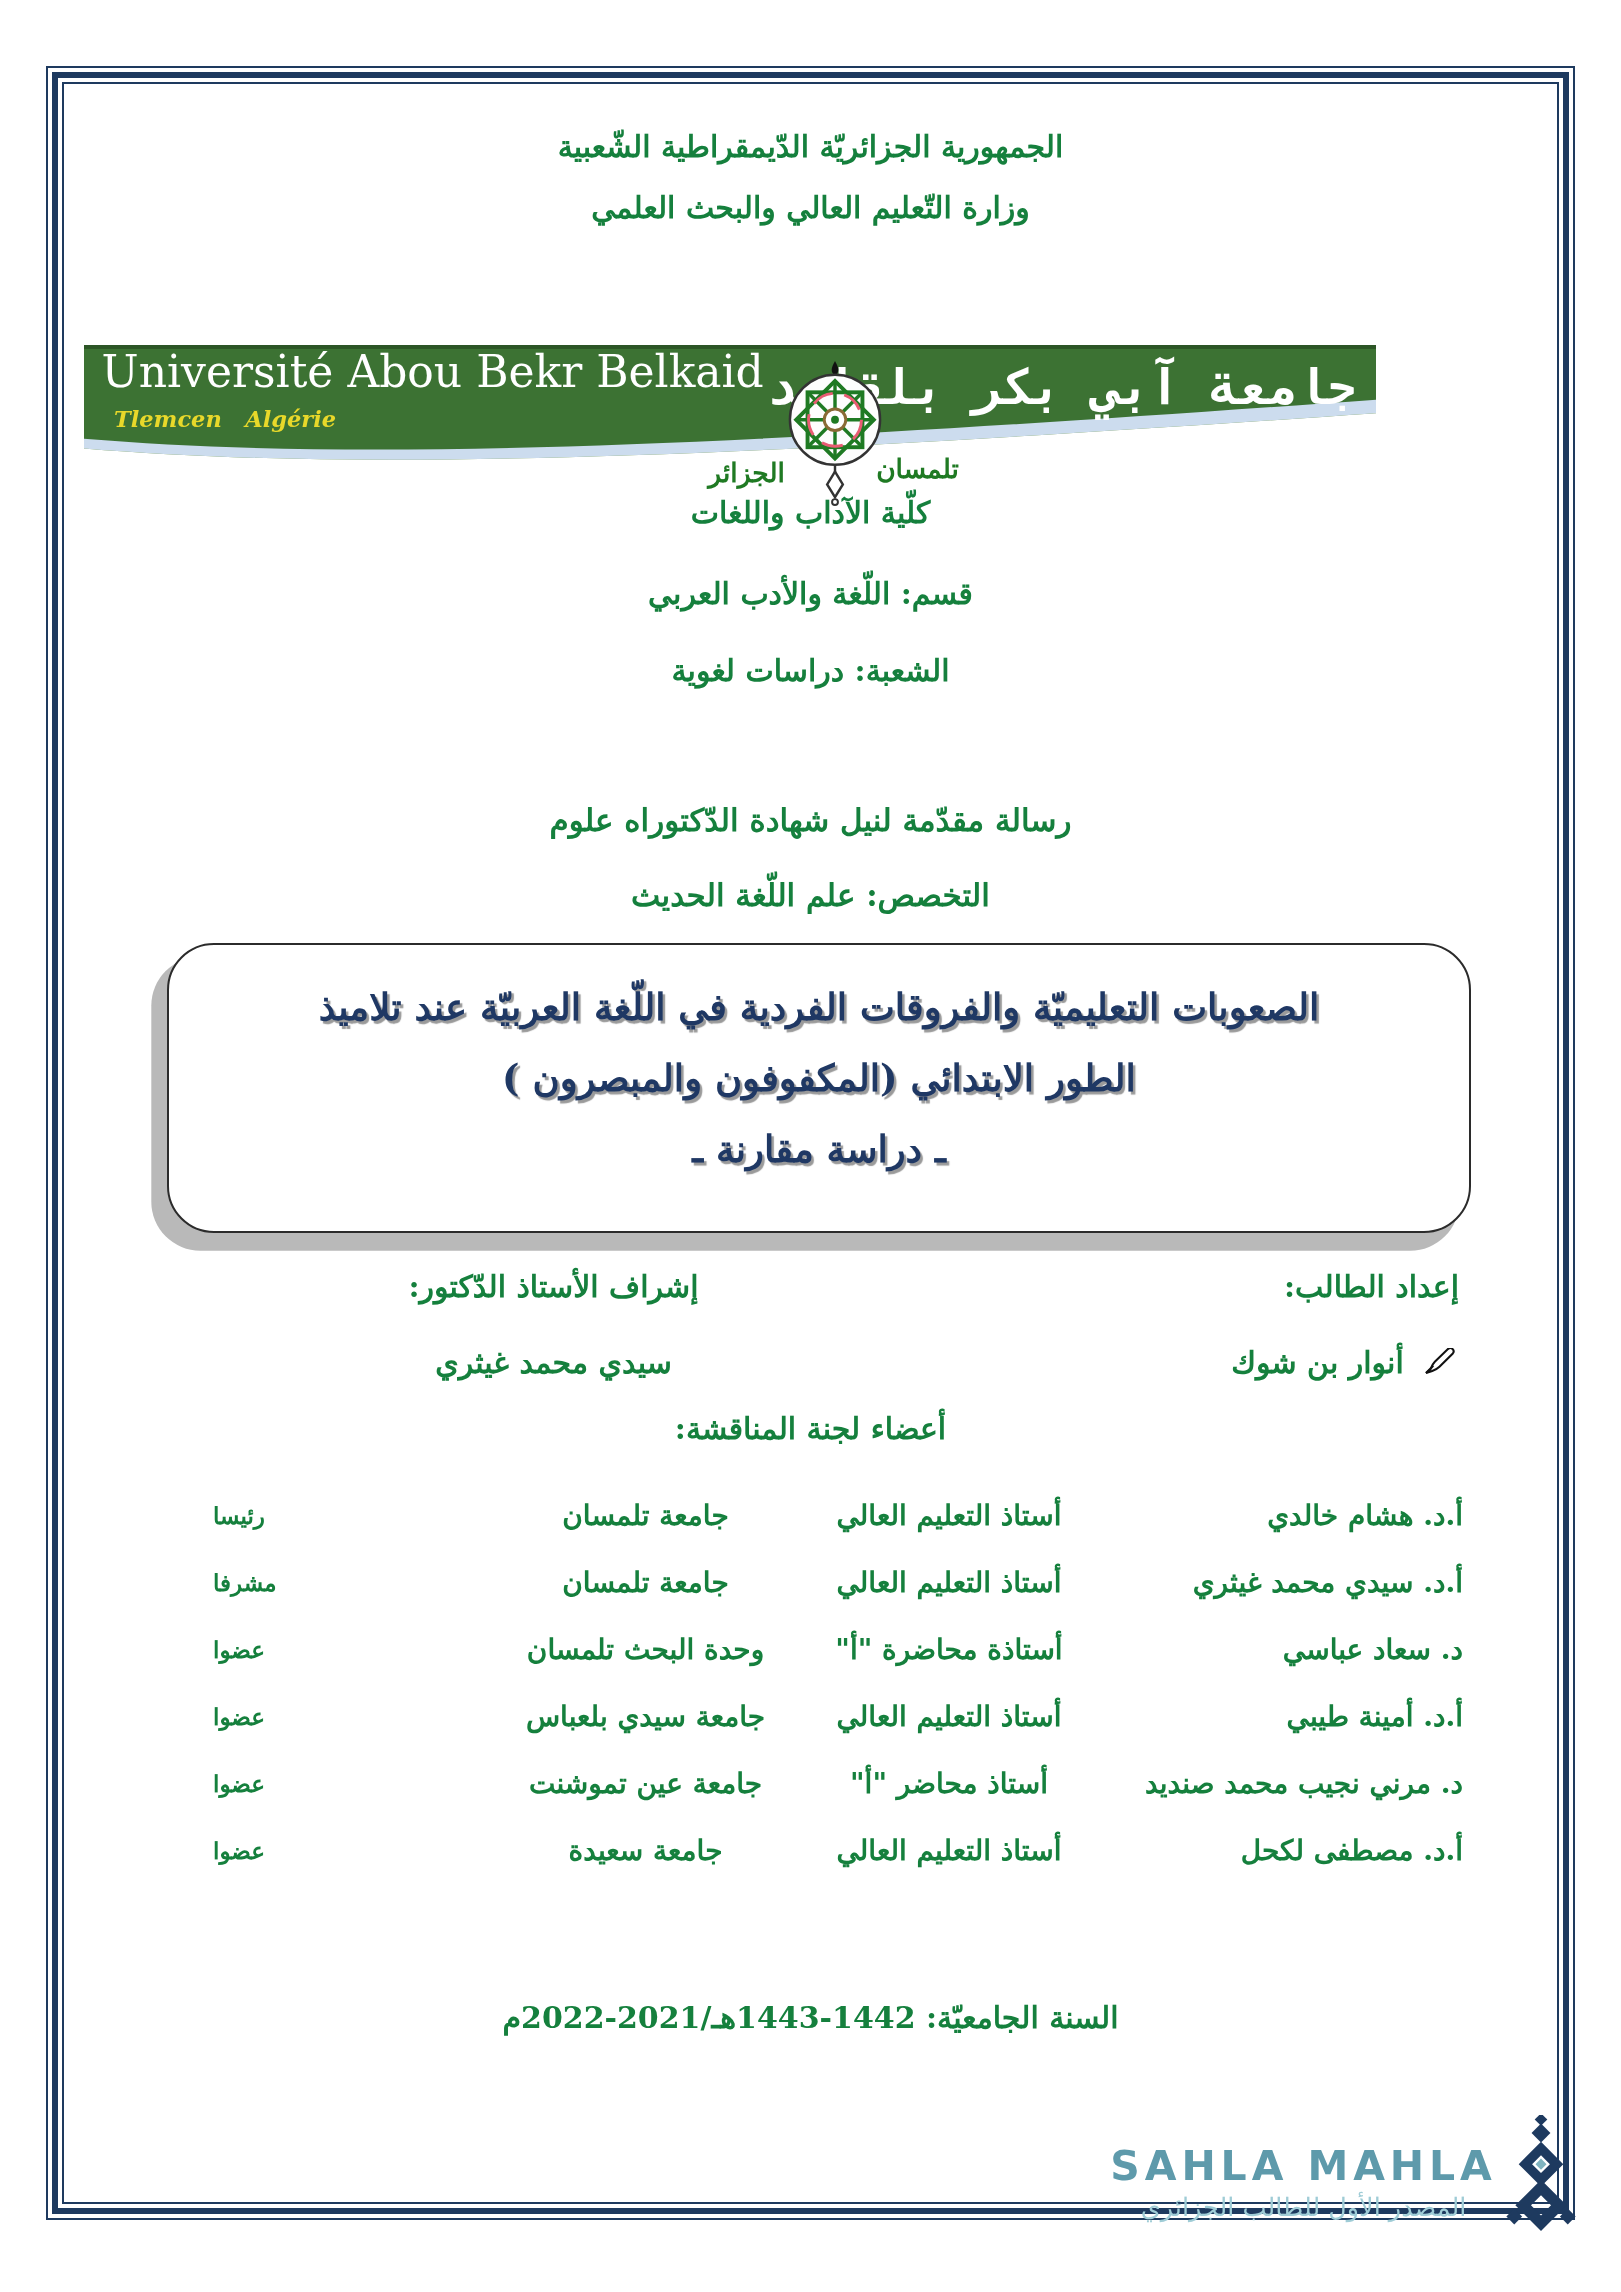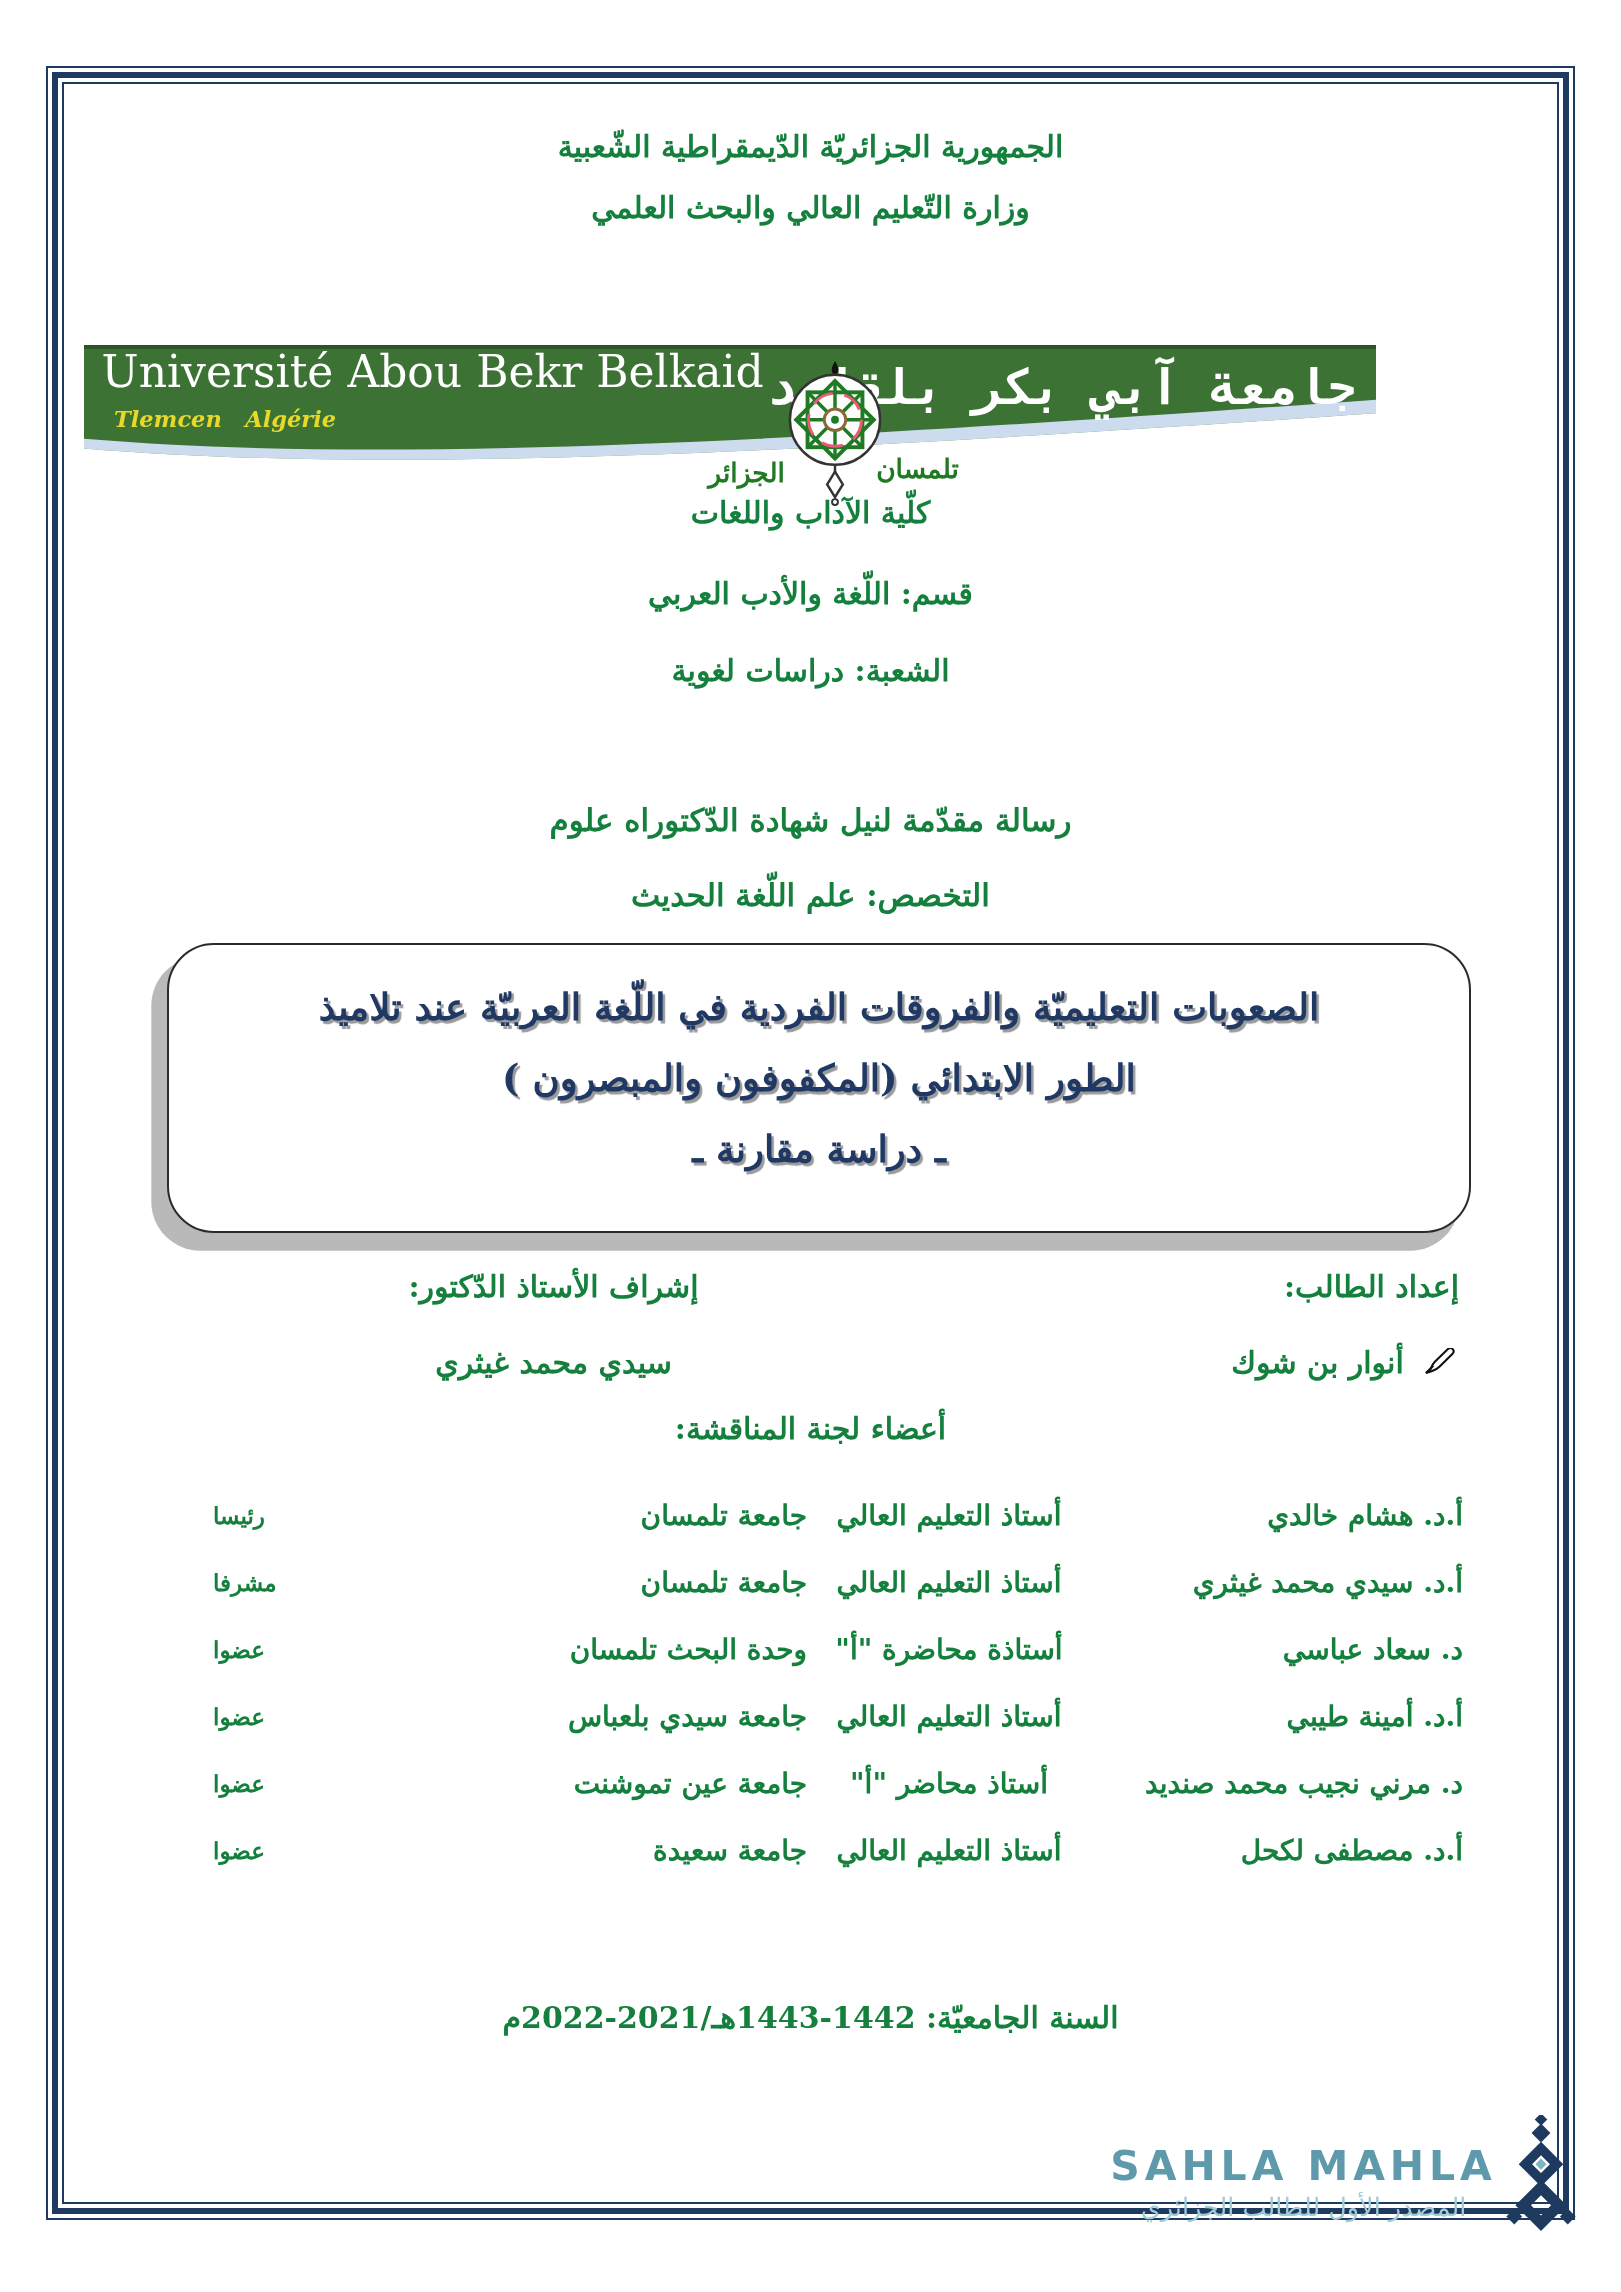--- a/index.html
+++ b/index.html
@@ -49,21 +49,21 @@
   .label { font-size:30px; }
   .pname { font-size:30px; margin-top:41px; }
   .pen { display:inline-block; vertical-align:middle; margin-left:9.8px; }
 
   .committee-heading { top:1411px; font-size:30px; }
 
   .committee { left:159px; top:1482px; width:1304px; direction:rtl; }
   .crow { display:grid; grid-template-columns:372px 284px 323px 1fr; align-items:center; height:67px; }
   .cname { text-align:right; font-size:28px; white-space:nowrap; }
   .crank { text-align:center; font-size:28px; white-space:nowrap; }
-  .cinst { text-align:right; font-size:28px; white-space:nowrap; }
+  .cinst { text-align:center; font-size:28px; white-space:nowrap; }
   .crole { text-align:left; font-size:23px; padding-left:54px; }
 
   .year-line { top:2000px; font-size:30px; }
 
   
   .watermark { left:1093px; top:2142px; width:421px; z-index:4; text-align:center; }
   .brand { font-family:"DejaVu Sans", sans-serif; font-weight:bold; font-size:41px; letter-spacing:4.9px;
     color:#5e9aab; white-space:nowrap; }
   .tagline { direction:rtl; font-family:"DejaVu Serif", serif; font-size:25.5px; color:#9fccd6;
     margin-top:2px; white-space:nowrap; }

